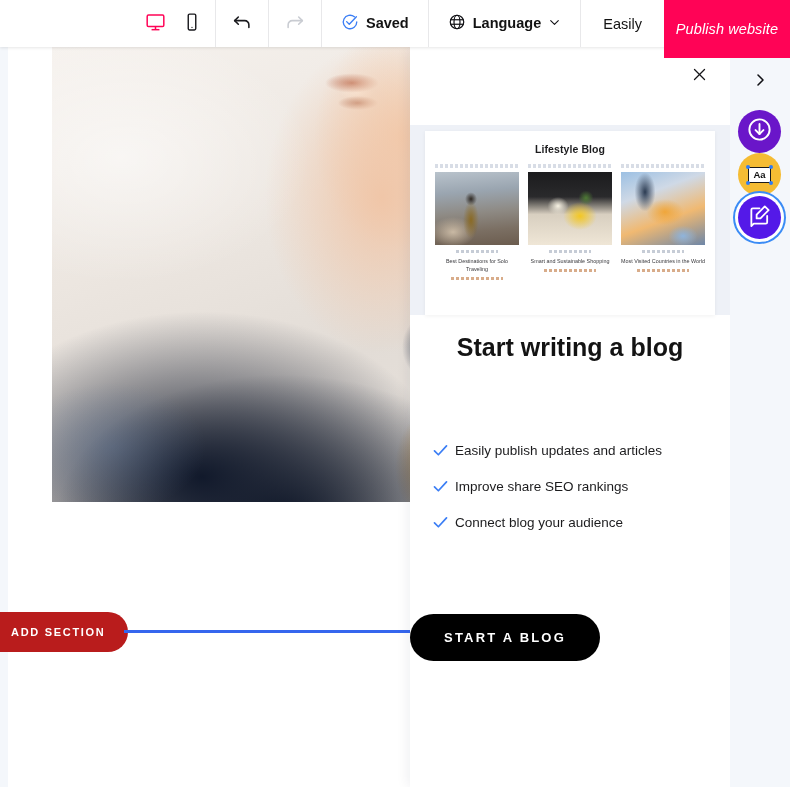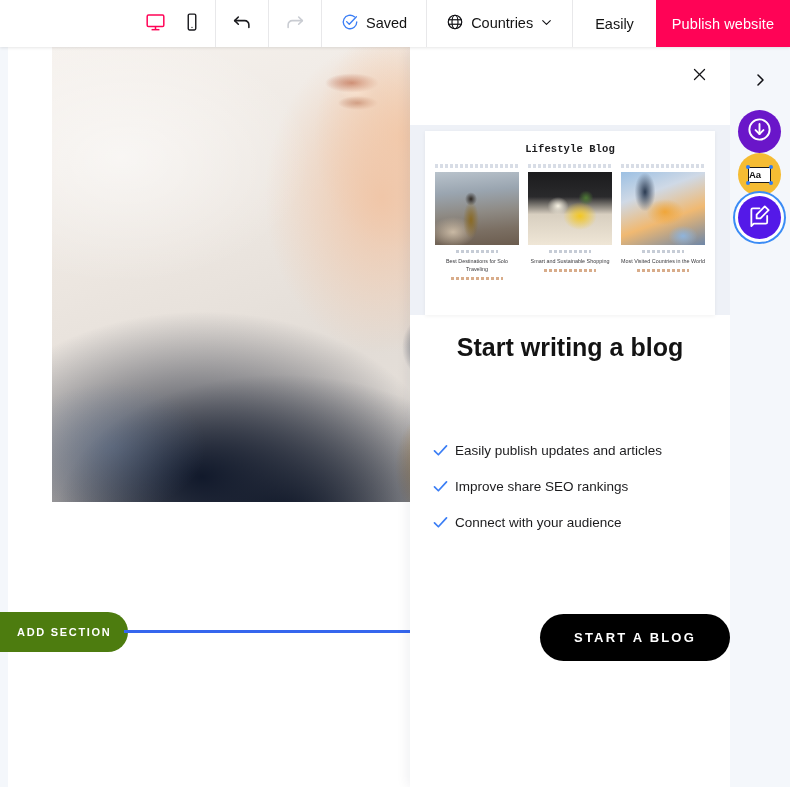--- a/index.html
+++ b/index.html
@@ -33,32 +33,34 @@
   }
   .tb-group.noborder { border-left: none; }
   .tb-btn {
     display: flex; align-items: center; justify-content: center;
     gap: 7px;
     height: 47px;
     padding: 0 13px;
     cursor: pointer;
     color: #131313;
     font-size: 14.5px;
+    font-weight: bold;
   }
   .tb-btn.icononly { padding: 0 9px; }
   .tb-label { font-size: 14.5px; color: #131313; line-height: 1; }
   .publish {
     margin-left: auto;
     background: #ff0356;
     color: #fff;
     display: flex; align-items: center; justify-content: center;
-    width: 157px; height: 47px;
+    width: 157px; height: 58px;
     font-size: 14.5px;
     cursor: pointer;
     letter-spacing: 0.1px;
+    font-style: italic;
   }
   .preview-btn {
     display:flex; align-items:center; justify-content:center;
     height: 47px; padding: 0 22px;
     font-size: 14.5px; color: #131313; cursor: pointer;
     border-left: 1px solid #e8e8ea;
   }
 
   
   .canvas {
@@ -131,24 +133,24 @@
   
   .add-section-row {
     position: absolute;
     left: 0; top: 565px;
     width: 790px; height: 40px;
     z-index: 20;
   }
   .add-section-pill {
     position: absolute; left: 0; top: 0;
     height: 40px; width: 128px;
-    background: #4d7c0f;
+    background: #b91c1c;
     border-radius: 0 22px 22px 0;
     display: flex; align-items: center;
-    padding-left: 17px;
+    padding-left: 11px;
     cursor: pointer;
   }
   .add-section-pill span {
     color: #ffffff;
     font-size: 11px;
     letter-spacing: 1.7px;
     font-weight: 600;
   }
   .add-section-line {
     position: absolute;
@@ -191,21 +193,20 @@
     padding: 12px 14px 0 14px;
     overflow: hidden;
   }
   .preview-title {
     text-align: center;
     font-size: 10.5px;
     font-weight: 700;
     color: #1d1d1f;
     letter-spacing: 0.1px;
     margin-bottom: 9px;
-    font-family: Liberation Mono, monospace;
   }
   .preview-grid {
     display: flex; gap: 9px; justify-content: center;
   }
   .pv-item { width: 84px; }
   .pv-kicker {
     height: 4px;
     background: repeating-linear-gradient(90deg,#d8dde6 0 3px, transparent 3px 5px);
     margin-bottom: 4px;
   }
@@ -284,21 +285,21 @@
   }
   .check {
     width: 17px; height: 17px;
     flex: 0 0 17px;
     display: block;
   }
 
   .cta-wrap {
     position: absolute; left: 0; top: 567px;
     width: 320px;
-    display: flex; justify-content: flex-end;
+    display: flex; justify-content: flex-start;
   }
   .cta-btn {
     background: #000000;
     color: #ffffff;
     border: none;
     border-radius: 28px;
     width: 190px; height: 47px;
     font-size: 13px;
     letter-spacing: 2.2px;
     font-weight: 600;
@@ -329,21 +330,21 @@
     cursor: pointer;
   }
   .rail-btn.download { top: 63px;  background: #6a16c9; }
   .rail-btn.text     { top: 106px; background: #f5bc33; }
   .rail-btn.edit     { top: 149px; background: #5419e8; box-shadow: 0 0 0 3px #ffffff, 0 0 0 5px #3b8cf5; }
 
   .aa-box {
     width: 23px; height: 16px;
     background: #ffffff;
     border: 1.3px solid #1a1a1a;
-    display: flex; align-items: center; justify-content: flex-start;
+    display: flex; align-items: center; justify-content: center;
     font-size: 9.5px; font-weight: 700; color: #111;
     position: relative;
   }
   .aa-handle {
     position: absolute; width: 4px; height: 4px; border-radius: 50%;
     background: #2f7cf6;
   }
   .aa-handle.tl { left: -3px; top: -3px; }
   .aa-handle.tr { right: -3px; top: -3px; }
   .aa-handle.bl { left: -3px; bottom: -3px; }
@@ -422,21 +423,21 @@
     <div class="tb-group">
       <div class="tb-btn">
         <span>
           <svg width="18" height="18" viewBox="0 0 24 24" fill="none" stroke="#111115" stroke-width="1.6">
             <circle cx="12" cy="12" r="9"></circle>
             <ellipse cx="12" cy="12" rx="4" ry="9"></ellipse>
             <line x1="3" y1="9" x2="21" y2="9"></line>
             <line x1="3" y1="15" x2="21" y2="15"></line>
           </svg>
         </span>
-        <span class="tb-label">Countries</span>
+        <span class="tb-label">Language</span>
         <span>
           <svg width="13" height="13" viewBox="0 0 24 24" fill="none" stroke="#111115" stroke-width="2" stroke-linecap="round" stroke-linejoin="round">
             <path d="M5 8.5 L12 15.5 L19 8.5"></path>
           </svg>
         </span>
       </div>
     </div>
 
     <div class="preview-btn">Easily</div>
     <div class="publish">Publish website</div>
@@ -523,21 +524,21 @@
             </svg>
         </span>
         <span class="fl-text">Improve share SEO rankings</span>
       </div>
       <div class="feature-row">
         <span class="check">
           <svg width="17" height="17" viewBox="0 0 24 24" fill="none" stroke="#3b7ef5" stroke-width="2.4" stroke-linecap="round" stroke-linejoin="round">
               <path d="M3.5 12.5 L9 18 L20.5 5.5"></path>
             </svg>
         </span>
-        <span class="fl-text">Connect with your audience</span>
+        <span class="fl-text">Connect blog your audience</span>
       </div>
     </div>
 
     <div class="cta-wrap">
       <button class="cta-btn">START A BLOG</button>
     </div>
   </div>
 
   <div class="right-rail">
     <div class="rail-chevron">

